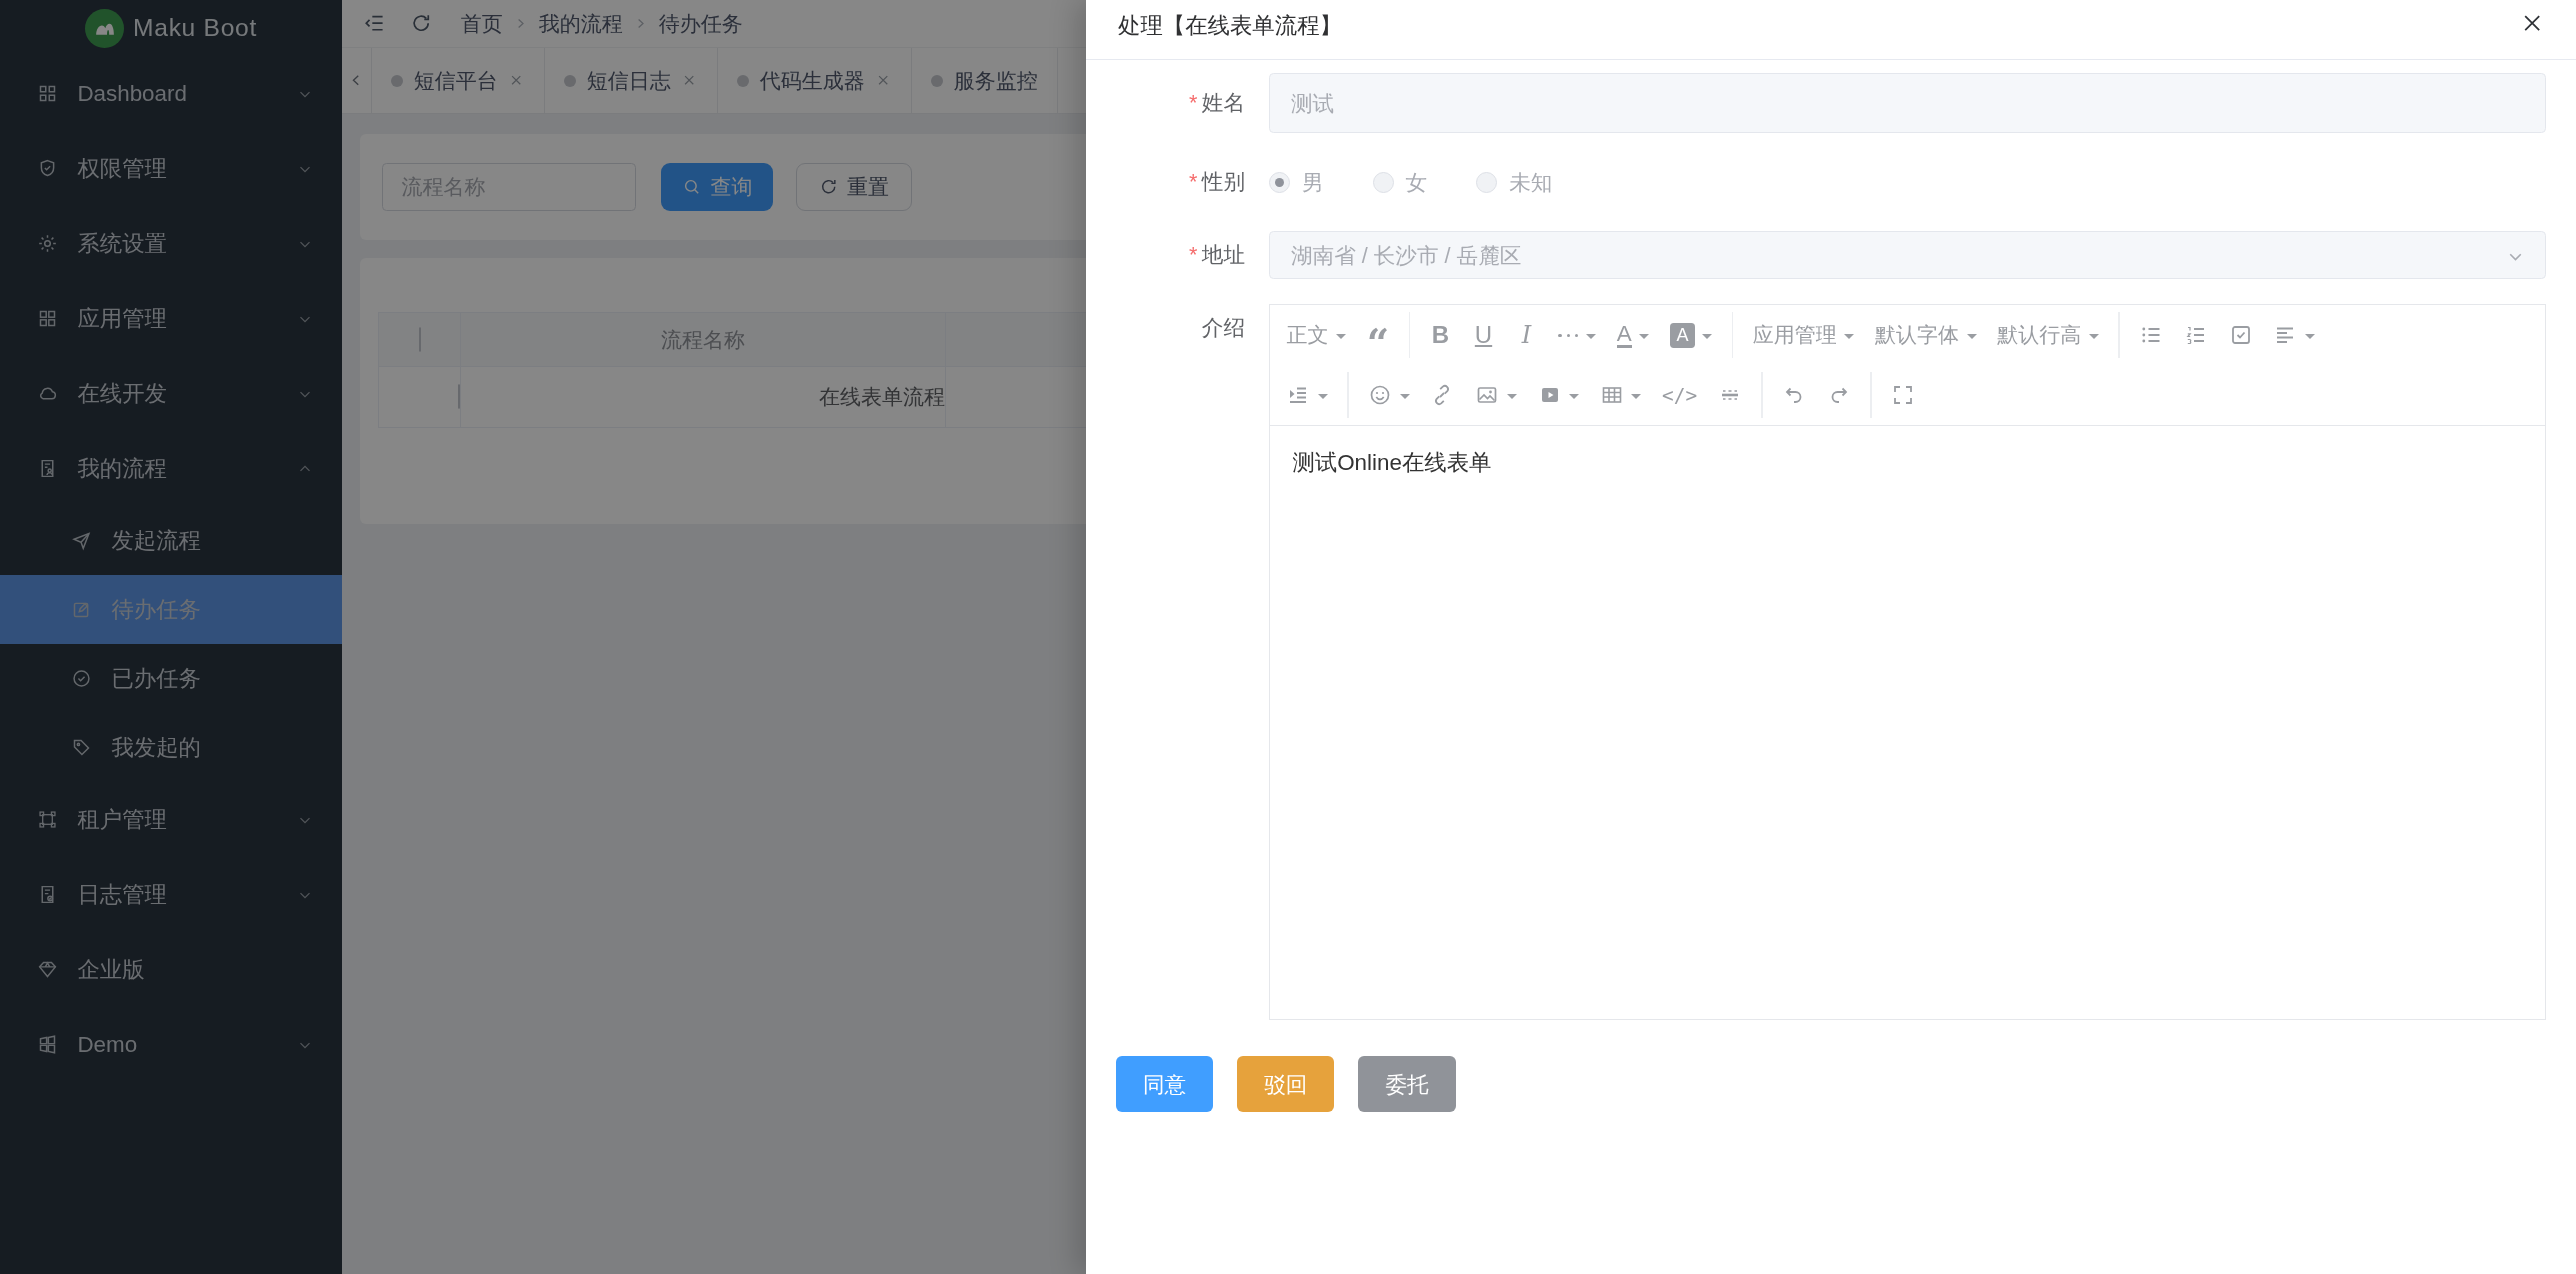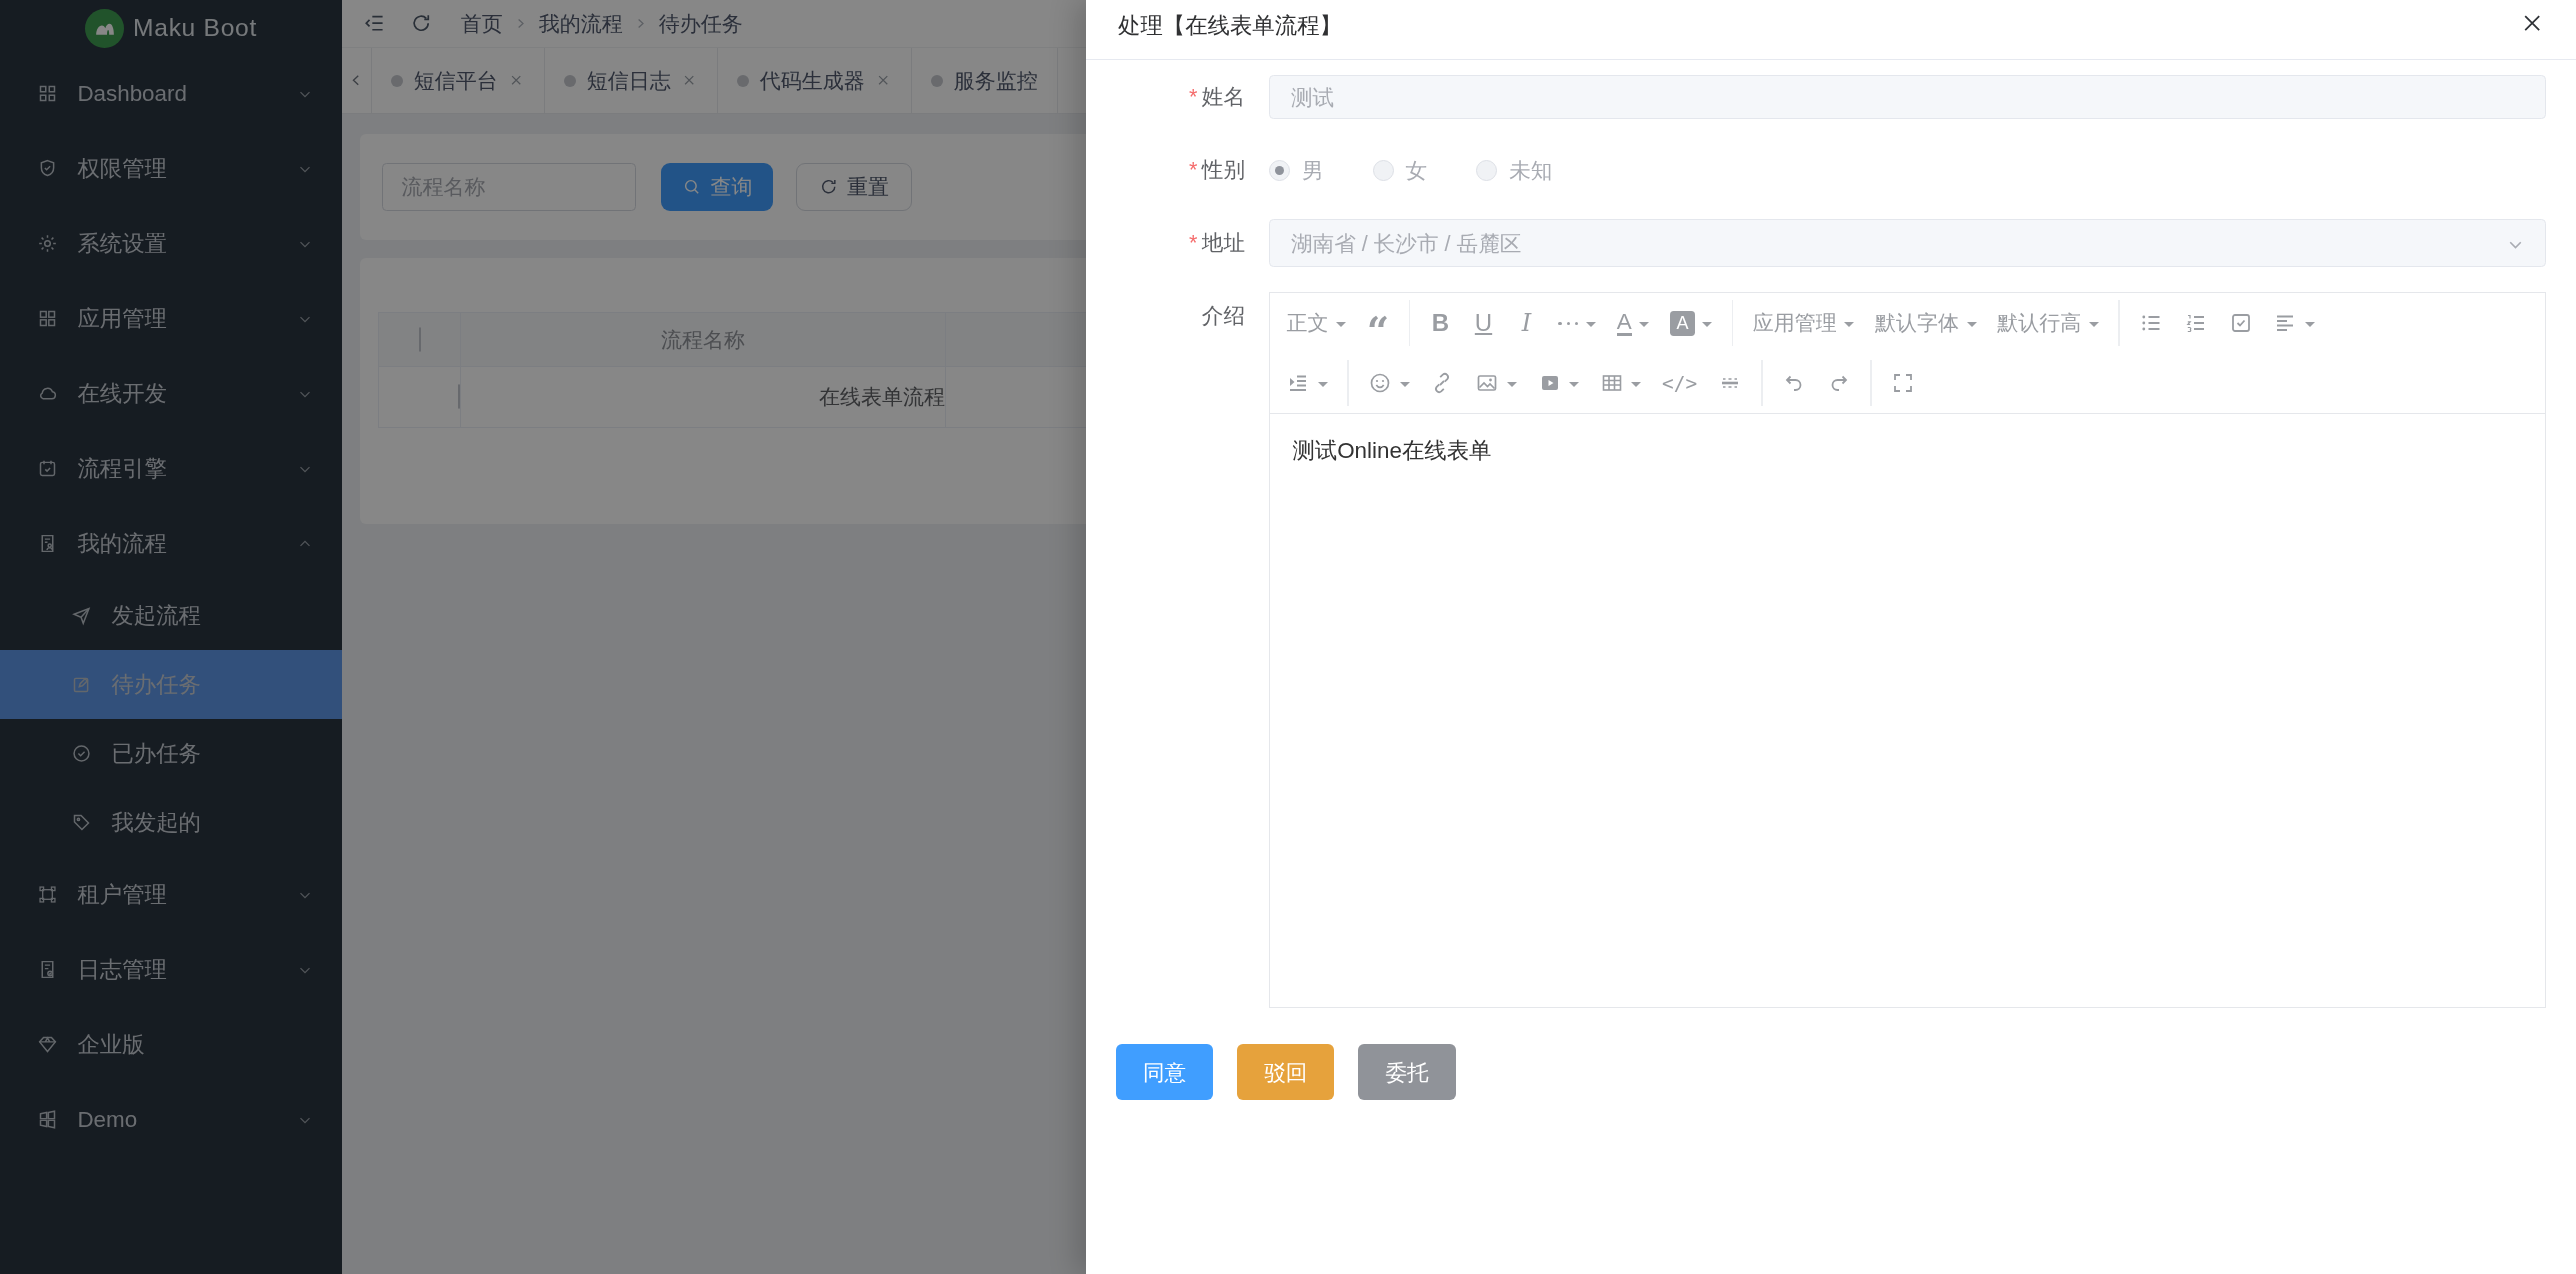--- a/index.html
+++ b/index.html
@@ -73,21 +73,21 @@
   .d-tab { position:relative; margin-right:57px; padding:0 1.5px 27px; font-size:22.4px; color:#303133; cursor:pointer; }
   .d-tab.active { color:#409eff; }
   .d-tab.active::after { content:""; position:absolute; left:0; right:0; bottom:-1.5px; height:3.7px; background:#409eff; }
 
   .form { margin-top:13.4px; }
   .f-row { display:flex; align-items:center; margin-bottom:25px; }
   .f-row.top { align-items:flex-start; }
   .f-label { width:153px; flex:0 0 153px; text-align:right; padding-right:24px; font-size:21.6px; color:#606266; line-height:48px; white-space:nowrap; }
   .req::before { content:"*"; color:#f56c6c; margin-right:4.5px; }
   .f-field { flex:1; }
-  .dis-input { width:100%; height:44px; background:#f5f7fa; border:0.7px solid #e4e7ed; border-radius:4.5px; padding:0 21px; font-size:21.6px; color:#a8abb2; font-family:inherit; }
+  .dis-input { width:100%; height:60px; background:#f5f7fa; border:0.7px solid #e4e7ed; border-radius:4.5px; padding:0 21px; font-size:21.6px; color:#a8abb2; font-family:inherit; }
   .dis-select { position:relative; width:100%; height:48px; background:#f5f7fa; border:0.7px solid #e4e7ed; border-radius:4.5px; display:flex; align-items:center; padding:0 21px; font-size:21.6px; color:#a8abb2; }
   .sel-arrow { position:absolute; right:19.4px; top:13.4px; width:21px; height:21px; color:#a8abb2; }
   .sel-arrow svg { width:21px; height:21px; display:block; }
   .radio-group { display:flex; align-items:center; height:48px; gap:49px; }
   .radio { display:flex; align-items:center; gap:12px; font-size:21.6px; color:#a8abb2; cursor:default; }
   .r-circle { width:21px; height:21px; border-radius:50%; background:#f0f2f5; border:1.5px solid #dde0e6; display:flex; align-items:center; justify-content:center; }
   .r-circle.on::after { content:""; width:9px; height:9px; border-radius:50%; background:#8f939b; }
 
   
   .editor { border:1.5px solid #e5e7eb; height:716px; background:#fff; }
@@ -198,34 +198,20 @@
             </svg>
           </span>
         <span class="m-label">在线开发</span>
         <span class="m-arrow">
             <svg viewBox="0 0 24 24" fill="none" stroke="currentColor" stroke-width="1.7">
               <path d="M6 9.5l6 6 6-6"></path>
             </svg>
           </span>
       </div>
 
-      <div class="m-item">
-        <span class="m-icon">
-            <svg viewBox="0 0 24 24" fill="none" stroke="currentColor" stroke-width="1.7">
-              <rect x="4" y="5" width="16" height="15" rx="2"></rect>
-              <path d="M8 3v4M16 3v4M9.5 13l2 2 3.5-3.5"></path>
-            </svg>
-          </span>
-        <span class="m-label">流程引擎</span>
-        <span class="m-arrow">
-            <svg viewBox="0 0 24 24" fill="none" stroke="currentColor" stroke-width="1.7">
-              <path d="M6 9.5l6 6 6-6"></path>
-            </svg>
-          </span>
-      </div>
 
       <div class="m-item">
         <span class="m-icon">
             <svg viewBox="0 0 24 24" fill="none" stroke="currentColor" stroke-width="1.7">
               <path d="M6 3h12v18H6z"></path>
               <path d="M9 7h6M9 10.5h3"></path>
               <circle cx="14.5" cy="14.5" r="1.8"></circle>
               <path d="M11.5 19.5c0-1.6 1.3-2.5 3-2.5s3 .9 3 2.5"></path>
             </svg>
           </span>

